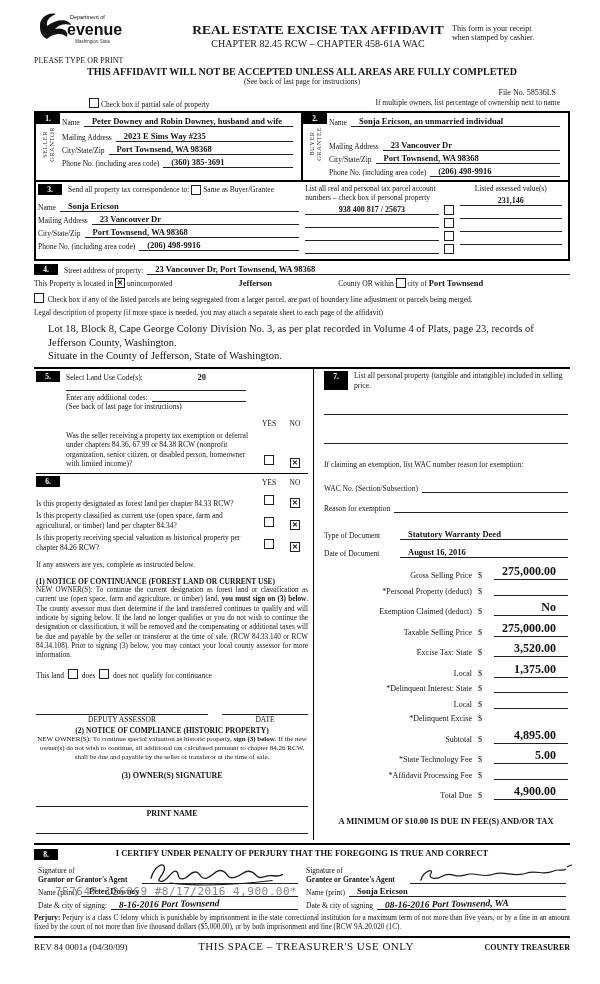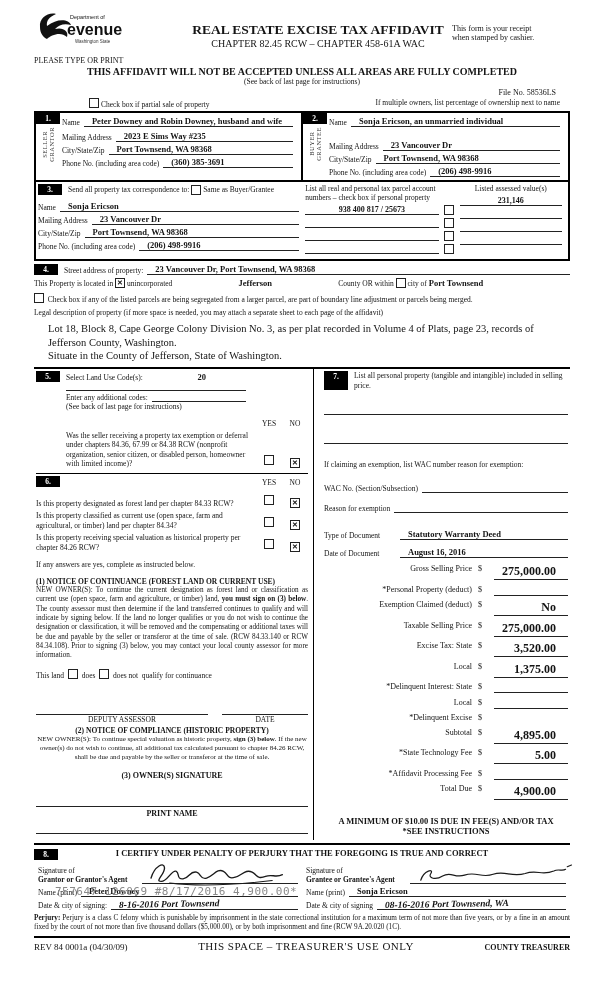--- a/index.html
+++ b/index.html
@@ -32,21 +32,21 @@
   .pl{flex:1;border-bottom:1px solid #222;text-align:center;font-weight:bold;font-size:8px;min-height:9px}
   .sec4row{display:flex;align-items:flex-end;margin-top:3px}
   .legal{font-size:10.5px;line-height:1.3;margin:5px 0 4px 14px}
   .cols{display:flex;border-top:2px solid #000;margin-top:3px}
   .lcol{width:272px;border-right:1.5px solid #000;padding:2px 5px 0 2px}
   .rcol{flex:1;padding:2px 2px 0 10px}
   .qrow{display:flex;align-items:flex-end;margin-top:3px}
   .qtext{flex:1;font-size:7.5px;line-height:1.25}
   .qc{width:26px;text-align:center;flex:none}
   .body-just{font-size:7.2px;text-align:justify;line-height:1.3}
-  .finrow{display:flex;align-items:flex-start;margin-top:4.5px;font-size:8px}
+  .finrow{display:flex;align-items:flex-end;margin-top:4.5px;font-size:8px}
   .finlabel{width:148px;text-align:right;white-space:nowrap}
   .findollar{width:16px;padding-left:6px}
   .finline{flex:1;border-bottom:1px solid #222;text-align:right;font-weight:bold;
            font-size:12px;padding-right:12px;min-height:10px}
   .noline .finline{border-bottom:none}
   .bl{border-bottom:1px solid #222;height:12px;margin-top:12px}
   .s8{border-top:2px solid #000;margin-top:3px;padding-top:3px;position:relative}
   .sigs{display:flex;margin-top:3px}
   .sighalf{flex:1;padding:0 4px}
   .sigrow{display:flex;align-items:flex-end}
@@ -420,21 +420,20 @@
           <span class="finline"></span>
         </div>
         <div class="finrow">
           <span class="finlabel">Total Due</span>
           <span class="findollar">$</span>
           <span class="finline">4,900.00</span>
         </div>
       </div>
 
       <div class="ctr b fs85" style="margin-top:16px">A MINIMUM OF $10.00 IS DUE IN FEE(S) AND/OR TAX</div>
-      <div class="ctr b fs85">*SEE INSTRUCTIONS</div>
     </div>
   </div>
 
   <div class="s8">
     <span class="numbox" style="position:absolute;left:0;top:4px">8.</span>
     <div class="ctr b fs85">I CERTIFY UNDER PENALTY OF PERJURY THAT THE FOREGOING IS TRUE AND CORRECT</div>
     <div class="sigs">
       <div class="sighalf">
         <div class="sigrow">
           <span style="width:104px" class="fs75">

